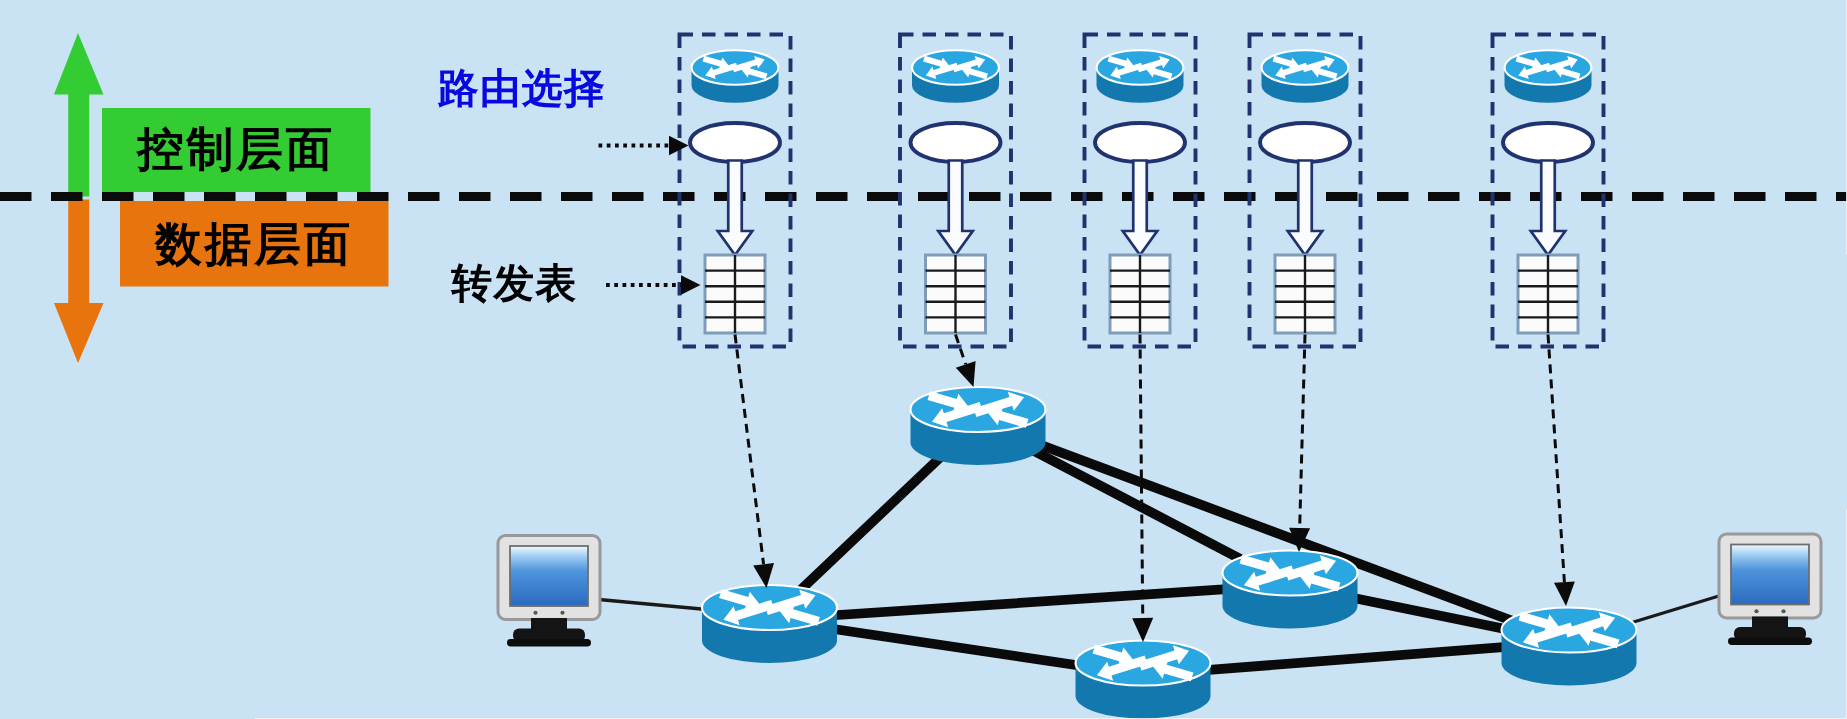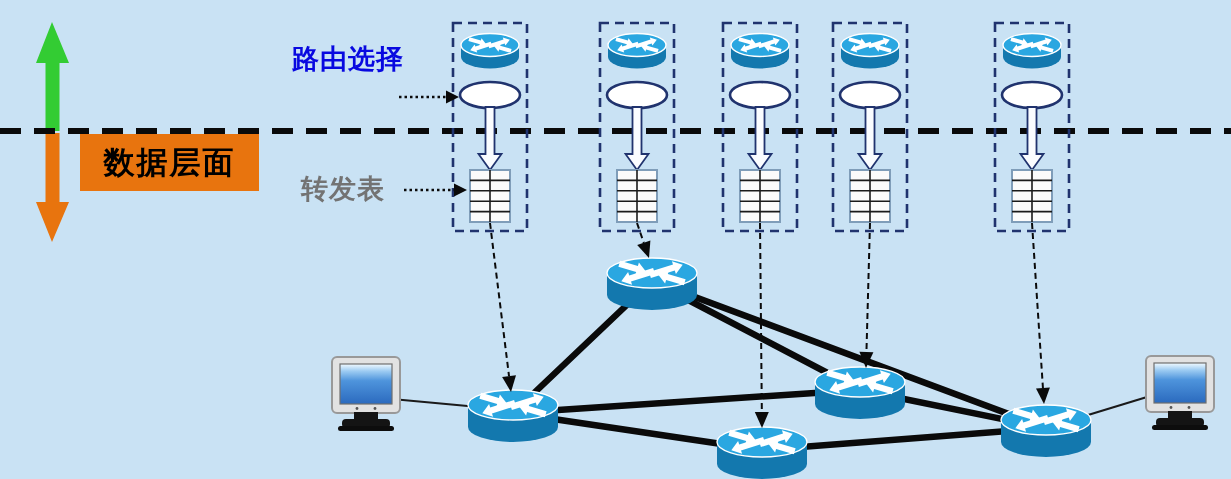--- a/index.html
+++ b/index.html
@@ -255,19 +255,20 @@
           <line x1="399" y1="97" x2="446" y2="97" stroke="#0A0A0A" stroke-width="2.6" stroke-dasharray="2.5 3"></line>
           <polygon points="459.0,97.0 446.0,103.5 446.0,90.5" fill="#0A0A0A"></polygon>
         </g>
         <g>
           <line x1="404" y1="190" x2="454" y2="190" stroke="#0A0A0A" stroke-width="2.6" stroke-dasharray="2.5 3"></line>
           <polygon points="467.0,190.0 454.0,196.5 454.0,183.5" fill="#0A0A0A"></polygon>
         </g>
       </g>
     </svg>
 
+  <div class="plane-label control" style="background: rgb(51, 204, 51);">控制层面</div>
   <div class="plane-label data" style="background: rgb(232, 116, 14);">数据层面</div>
 
   <div class="callout routing" style="color: rgb(8, 8, 224);">
     <span>路由选择</span>
   </div>
-  <div class="callout forwarding" style="color: #737373;">转发表</div>
+  <div class="callout forwarding" style="color: #000000;">转发表</div>
 </div>
 
 </body></html>

